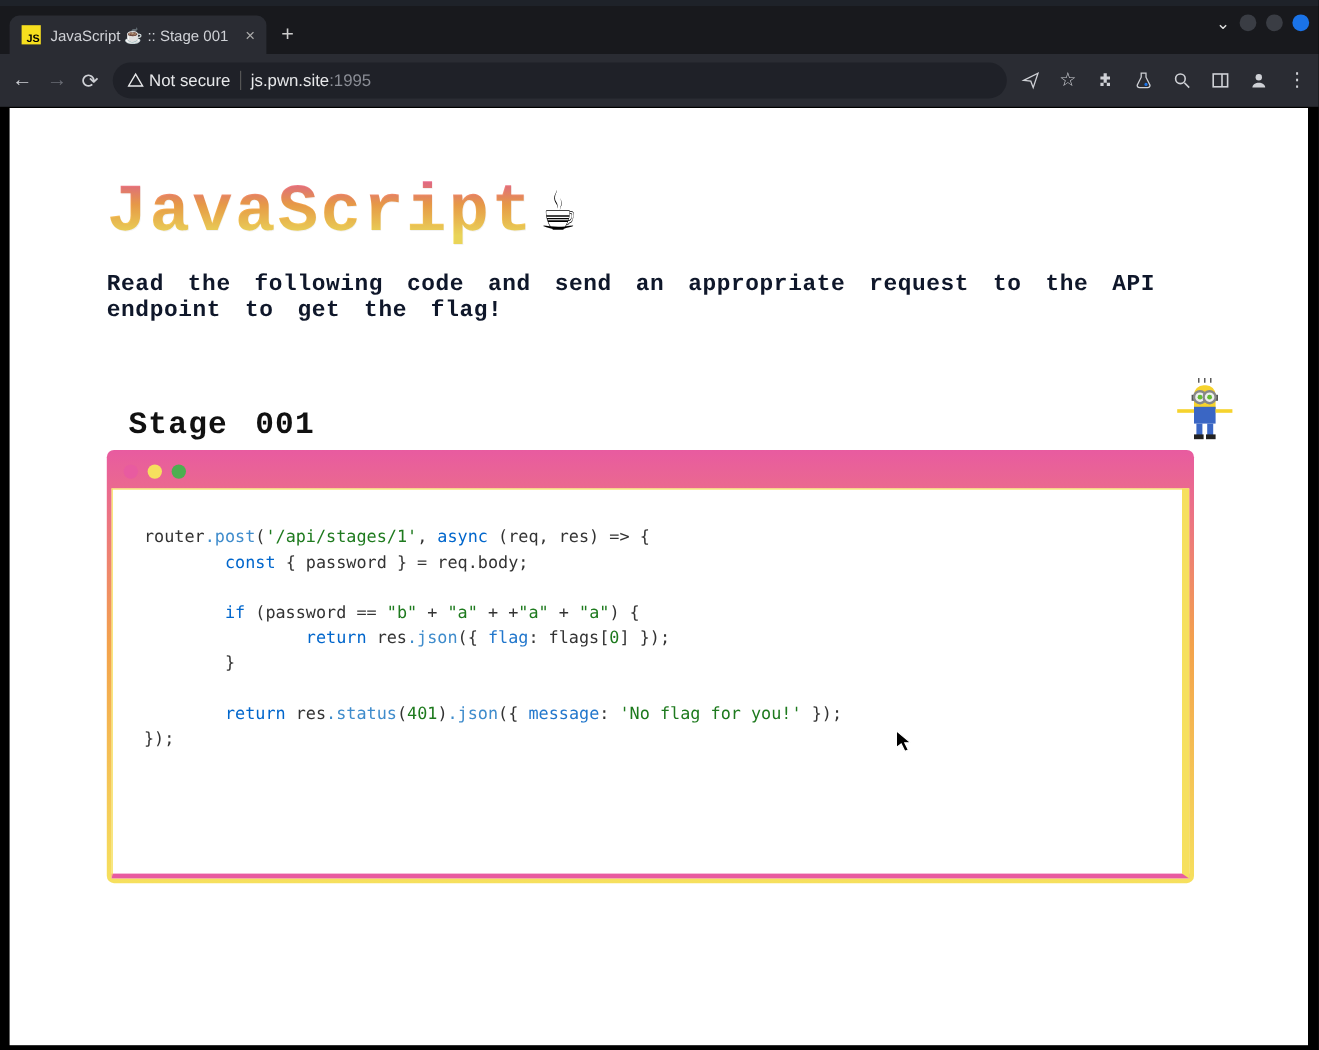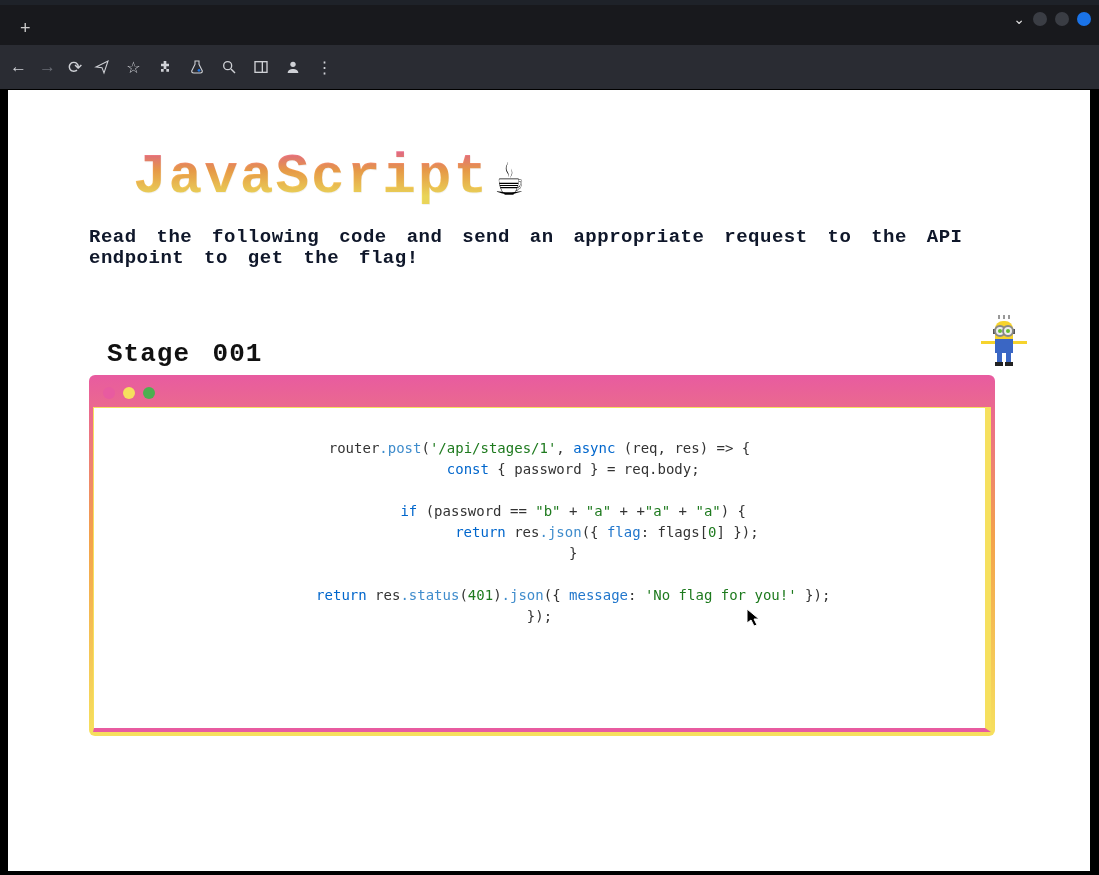--- a/index.html
+++ b/index.html
@@ -126,23 +126,22 @@
 
   .page-inner {
     width: 920px;
     margin: 0 auto;
     padding-top: 55px;
     font-family: 'Courier New', monospace;
   }
 
   .title-row {
     display: flex;
-    align-items: flex-end;
+    align-items: center;
     gap: 6px;
-    margin-left: 44px;
   }
   .js-title {
     font-family: 'Courier New', monospace;
     font-size: 56px;
     font-weight: bold;
     letter-spacing: 2px;
     background: linear-gradient(180deg, #e85ba0 0%, #f3a24b 40%, #f6e05e 80%);
     -webkit-background-clip: text;
     background-clip: text;
     color: transparent;
@@ -201,23 +200,22 @@
   }
   .dot { width: 12px; height: 12px; border-radius: 50%; }
   .dot.r { background: #e85ba0; }
   .dot.y { background: #f6e05e; }
   .dot.g { background: #4caf50; }
   .code-body {
     background: #fff;
     border: 1px solid #f6e05e;
     border-right: 6px solid #f6e05e;
     border-bottom: 4px solid #e85ba0;
-    padding: 30px 14px 60px 14px;
+    padding: 30px 14px 60px 26px;
     min-height: 230px;
-    text-align: center;
   }
   pre.code {
     margin: 0;
     font-family: 'Menlo', 'Consolas', monospace;
     font-size: 14px;
     line-height: 1.5;
     color: #333;
     white-space: pre;
   }
   .tok-k  { color: #0066cc; }      
@@ -251,34 +249,51 @@
 
   
   svg { display: block; }
 </style>
 </head>
 <body>
 
 <div class="menu-strip"></div>
 
 <div class="tabbar">
+  <div class="tab">
+    <div class="favicon">JS</div>
+    <span>JavaScript ☕ :: Stage 001</span>
+    <span class="close-x">×</span>
+  </div>
   <div class="newtab-btn">+</div>
   <div class="tabbar-right">
     <span class="chev">⌄</span>
     <div class="wdot"></div>
     <div class="wdot"></div>
     <div class="wdot blue"></div>
   </div>
 </div>
 
 <div class="toolbar">
   <span class="nav-icn">←</span>
   <span class="nav-icn dim">→</span>
   <span class="nav-icn">⟳</span>
 
+  <div class="addr">
+    <span class="warn">
+      <svg width="14" height="14" viewBox="0 0 24 24">
+        <path d="M12 3 L22 20 H2 Z" fill="none" stroke="#e7e8ea" stroke-width="2"></path>
+      </svg>
+      <span>Not secure</span>
+    </span>
+    <span style="border-left:1px solid #555;height:16px;"></span>
+    <span>
+      <span>js.pwn.site</span><span class="url-dim">:1995</span>
+    </span>
+  </div>
 
   <div class="tb-right">
     <span>
       <svg width="16" height="16" viewBox="0 0 24 24">
           <path d="M3 12 L21 3 L15 21 L12 13 Z" fill="none" stroke="#cfd1d6" stroke-width="1.6"></path>
         </svg>
     </span>
     <span>☆</span>
     <span>
       <svg width="16" height="16" viewBox="0 0 24 24">

